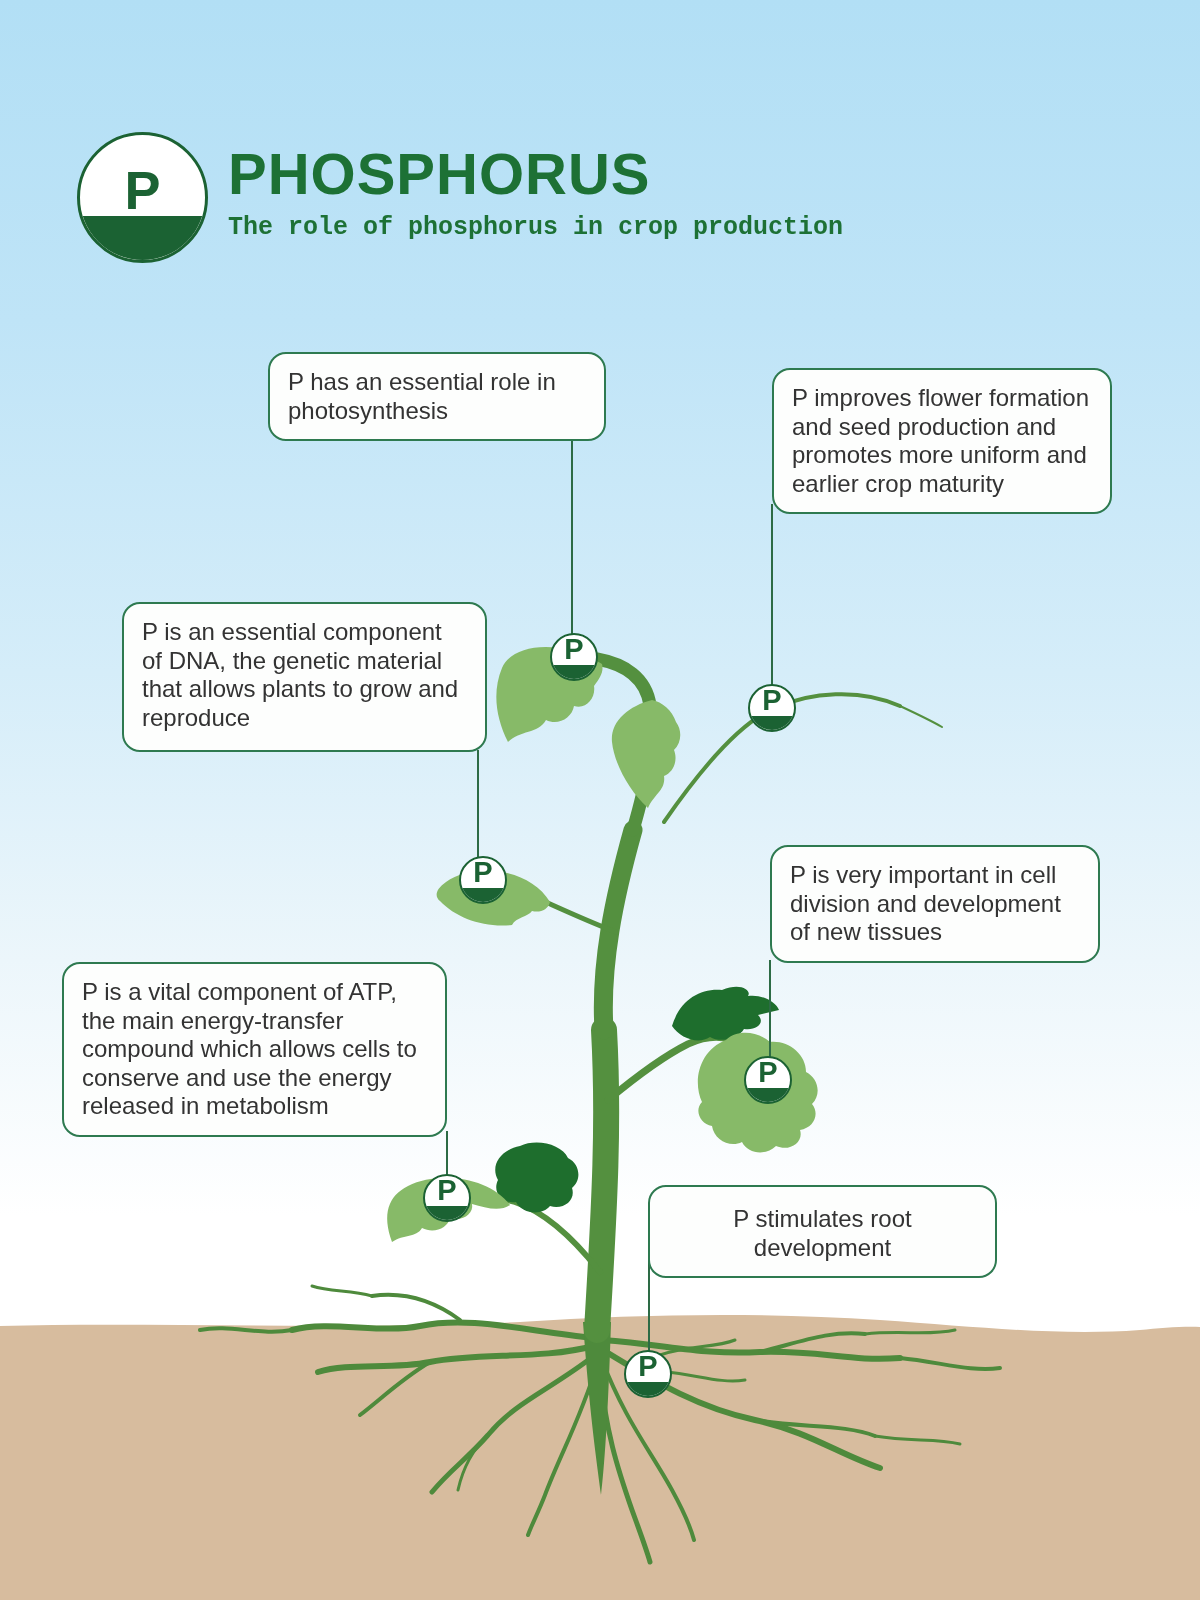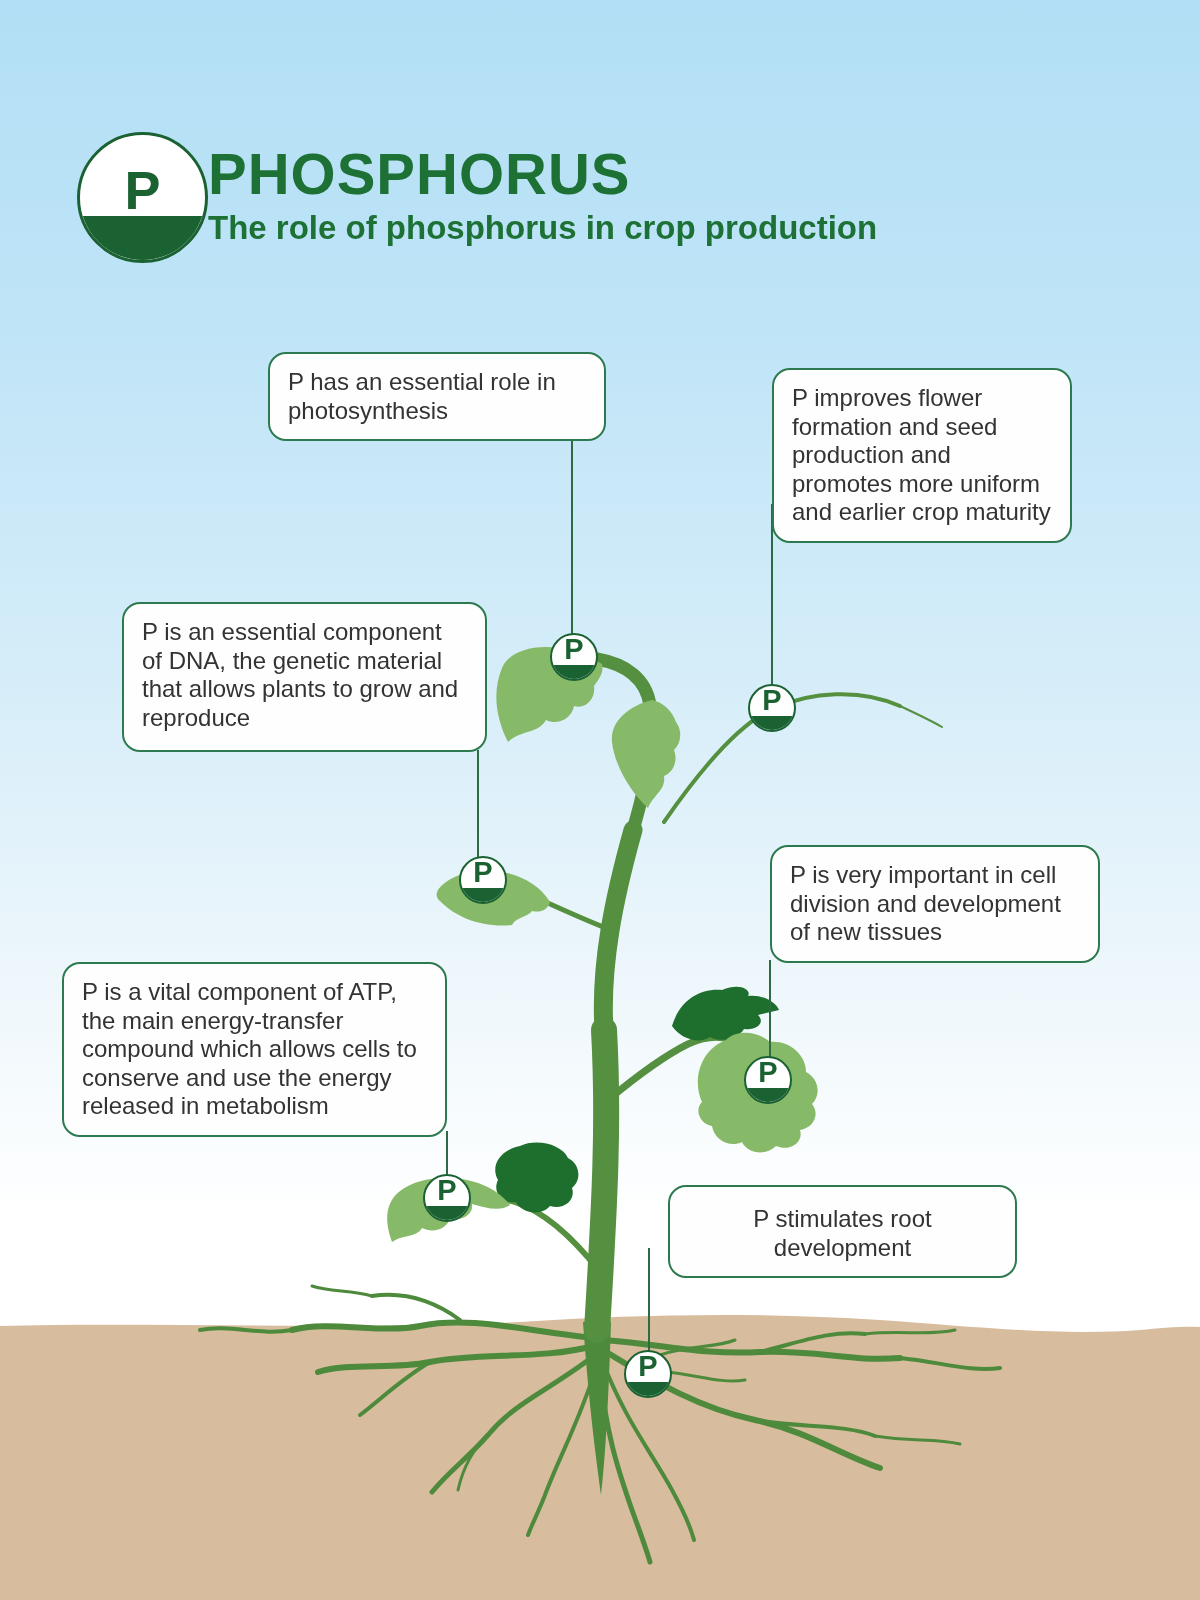--- a/index.html
+++ b/index.html
@@ -17,23 +17,23 @@
     position:relative;width:131px;height:131px;border-radius:50%;
     background:#ffffff;border:3px solid #1b6233;box-sizing:border-box;
     overflow:hidden;flex:0 0 auto;
   }
   .logo .logo-bottom{position:absolute;left:0;right:0;bottom:0;height:35%;background:#1b6233;}
   .logo .logo-letter{
     position:absolute;left:0;right:0;top:14px;height:65%;
     display:flex;align-items:center;justify-content:center;
     font-size:54px;font-weight:bold;color:#1b6233;
   }
-  .titles{padding-top:12px;}
+  .titles{margin-left:20px;padding-top:12px;}
   .title{font-size:58px;font-weight:bold;color:#1d7135;letter-spacing:1px;line-height:60px;}
-  .subtitle{font-size:33px;font-weight:bold;color:#1d7135;margin-top:6px;line-height:36px;}
+  .subtitle{font-size:25px;font-weight:bold;color:#1d7135;margin-top:6px;line-height:36px;font-family:Liberation Mono, monospace;}
   
   .callout{
     position:absolute;box-sizing:border-box;
     background:#fdfefd;border:2px solid #2e7a50;border-radius:18px;
     color:#333333;font-size:24px;line-height:28.6px;
     padding:14px 18px;
   }
   
   .marker{
     position:absolute;width:48px;height:48px;border-radius:50%;
@@ -121,29 +121,29 @@
       <line x1="772" y1="504" x2="772" y2="692"></line>
       <line x1="478" y1="750" x2="478" y2="864"></line>
       <line x1="770" y1="960" x2="770" y2="1064"></line>
       <line x1="447" y1="1131" x2="447" y2="1182"></line>
       <line x1="649" y1="1248" x2="649" y2="1358"></line>
     </g>
   </svg>
 
   <div class="callout" style="left:268px;top:352px;width:338px;min-height:86px;">P has an essential role in photosynthesis</div>
 
-  <div class="callout" style="left:772px;top:368px;width:300px;min-height:138px;">P improves flower formation and seed production and promotes more uniform and earlier crop maturity</div>
+  <div class="callout" style="left:772px;top:368px;width:340px;min-height:138px;">P improves flower formation and seed production and promotes more uniform and earlier crop maturity</div>
 
   <div class="callout" style="left:122px;top:602px;width:365px;min-height:150px;">P is an essential component of DNA, the genetic material that allows plants to grow and reproduce</div>
 
   <div class="callout" style="left:62px;top:962px;width:385px;min-height:171px;">P is a vital component of ATP, the main energy-transfer compound which allows cells to conserve and use the energy released in metabolism</div>
 
   <div class="callout" style="left:770px;top:845px;width:330px;min-height:117px;">P is very important in cell division and development of new tissues</div>
 
-  <div class="callout" style="left:668px;top:1185px;width:349px;min-height:65px;text-align:center;padding-top:18px;">P stimulates root development</div>
+  <div class="callout" style="left:648px;top:1185px;width:349px;min-height:65px;text-align:center;padding-top:18px;">P stimulates root development</div>
 
   <div class="marker" style="left:550px;top:633px;">
     <div class="m-bottom"></div>
     <div class="m-letter">P</div>
   </div>
   <div class="marker" style="left:748px;top:684px;">
     <div class="m-bottom"></div>
     <div class="m-letter">P</div>
   </div>
   <div class="marker" style="left:459px;top:856px;">

